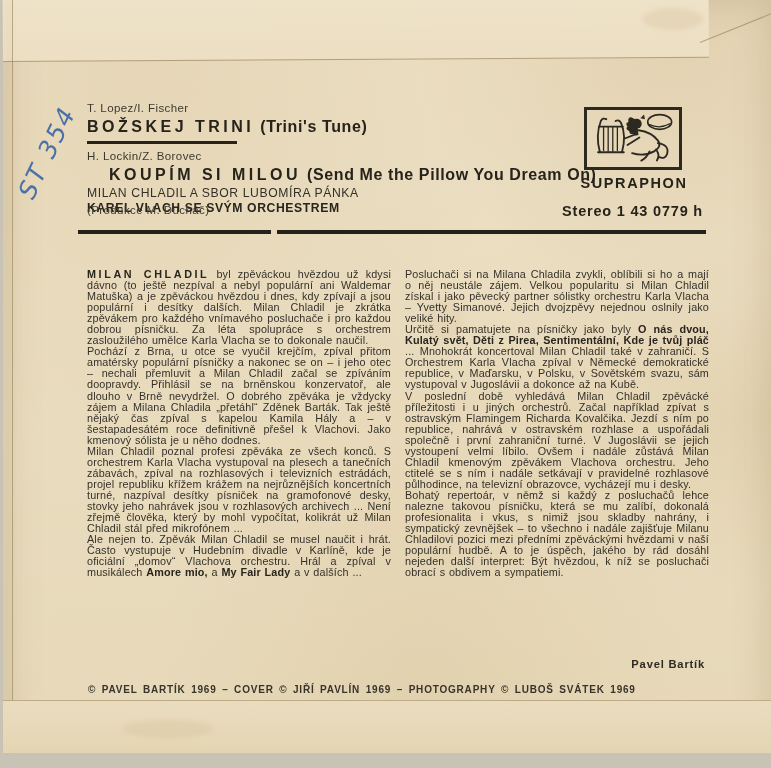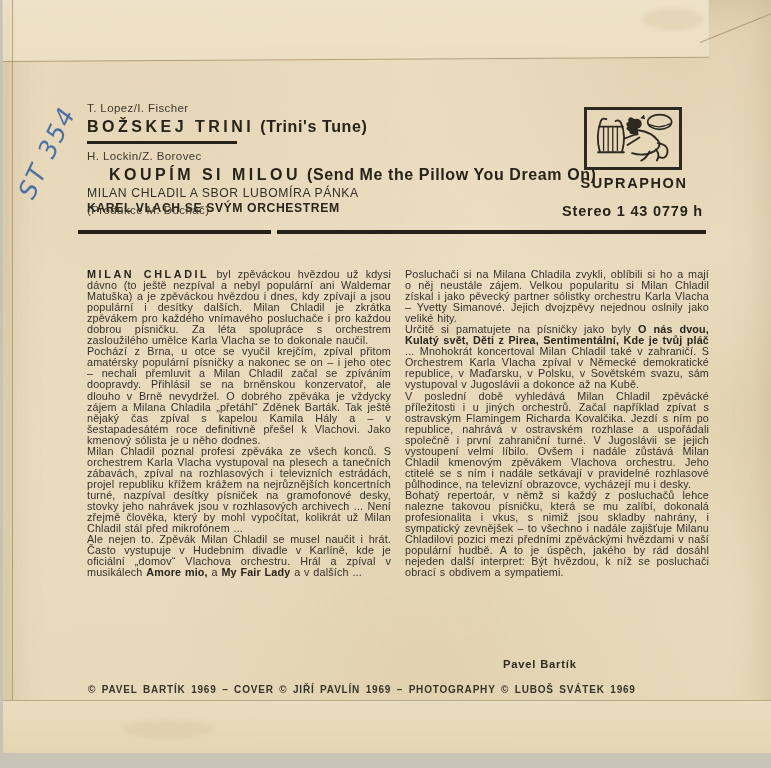--- a/index.html
+++ b/index.html
@@ -85,21 +85,21 @@
     color:#34312a;
   }
   .col{width:304px;}
   .col p{
     margin:0;font-size:10.8px;line-height:11.05px;text-align:justify;
     letter-spacing:.15px;word-spacing:.6px;
   }
   .col p span.b{font-weight:bold;color:#28251d;}
   .col p span.sp{letter-spacing:2.6px;}
   .signature{
-    position:absolute;left:500px;top:658px;width:202px;text-align:left;
+    position:absolute;left:500px;top:658px;width:202px;text-align:right;
     font-size:11.2px;font-weight:bold;letter-spacing:.8px;color:#2e2b23;
   }
   
   .footer{
     position:absolute;left:85px;top:684px;width:560px;
     font-size:10px;font-weight:bold;letter-spacing:.8px;word-spacing:2px;
     color:#38342b;white-space:nowrap;
   }
 </style>
 </head>

